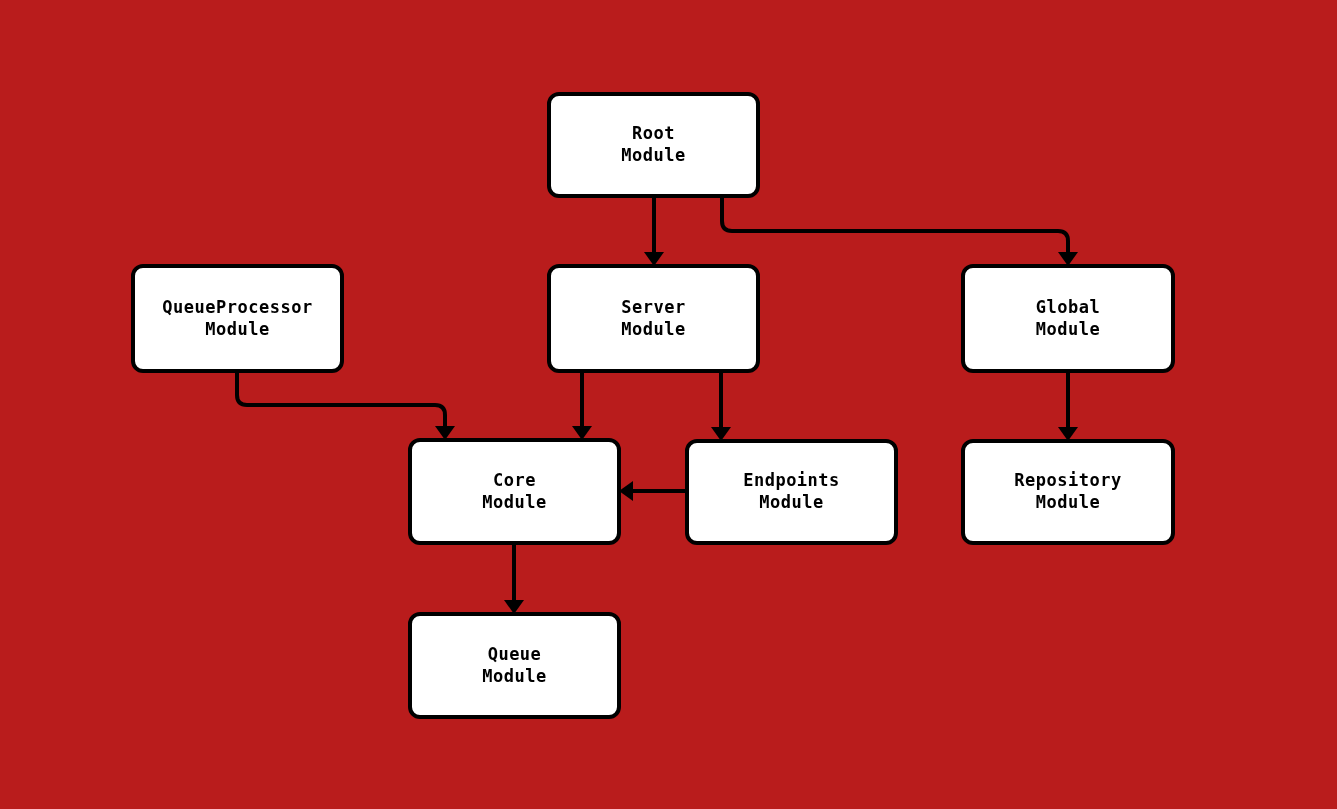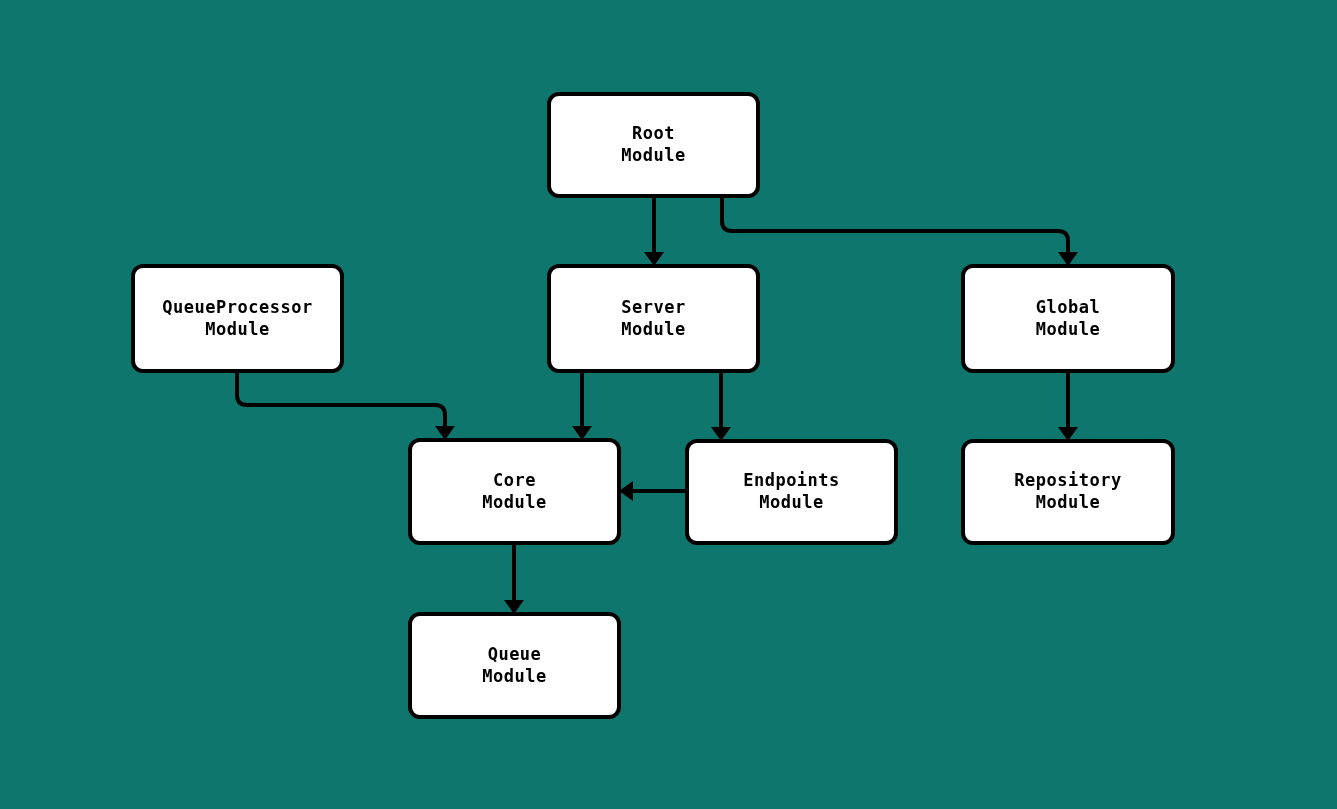--- a/index.html
+++ b/index.html
@@ -11,21 +11,21 @@
   body {
     width: 1337px;
     height: 809px;
     overflow: hidden;
     font-family: "DejaVu Sans Mono", "Liberation Mono", monospace;
   }
   #diagram-root {
     position: relative;
     width: 1337px;
     height: 809px;
-    background: #0f766e;
+    background: #b91c1c;
   }
   svg#diagram-canvas {
     position: absolute;
     top: 0;
     left: 0;
     width: 1337px;
     height: 809px;
     display: block;
   }
   .node-box {

